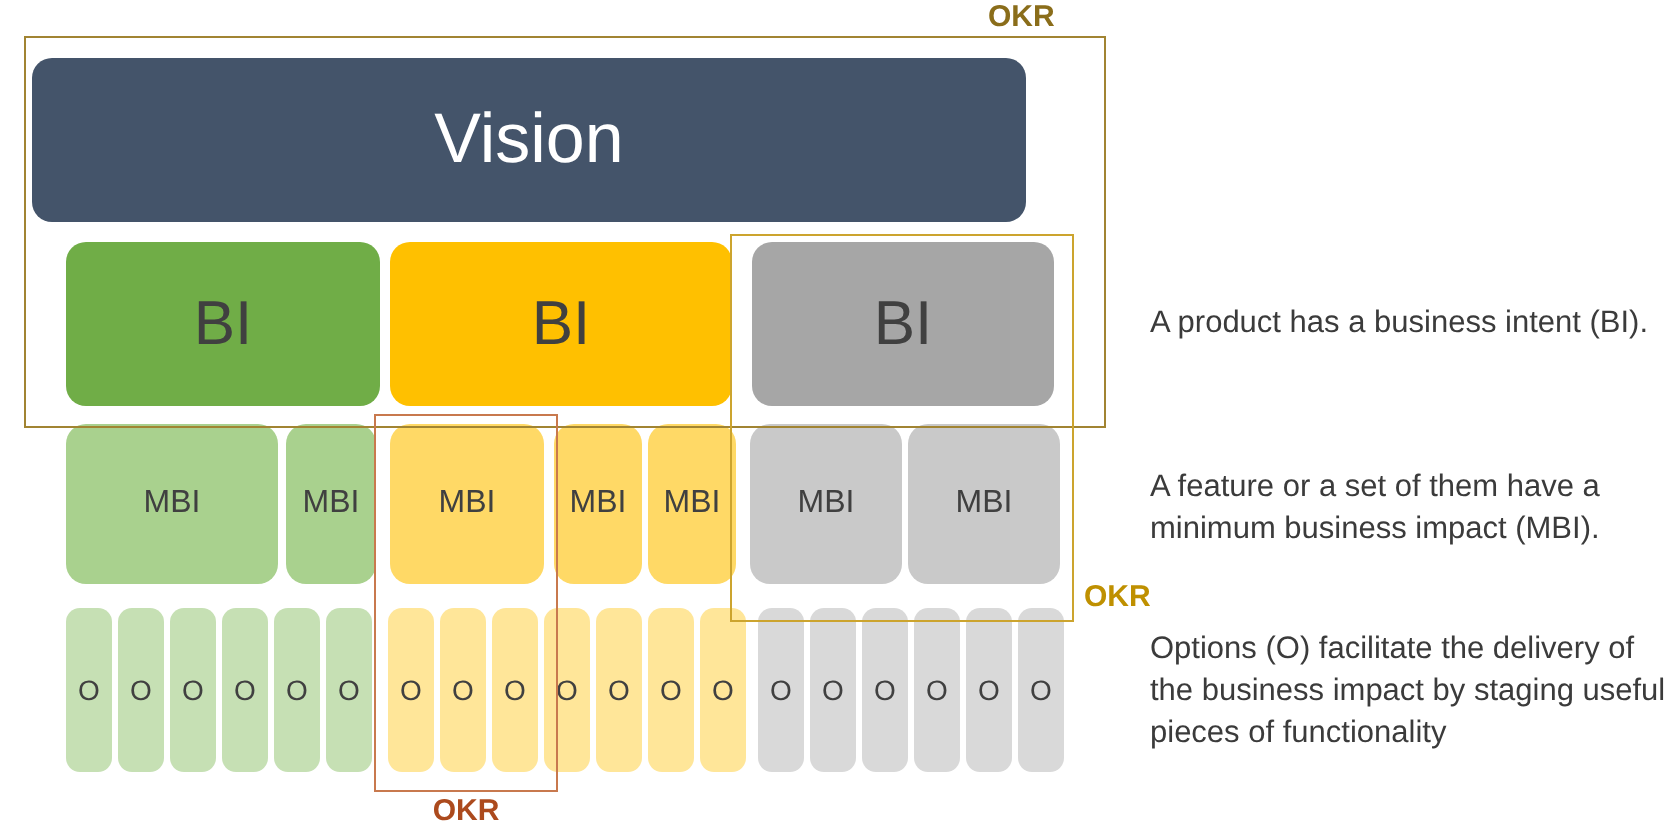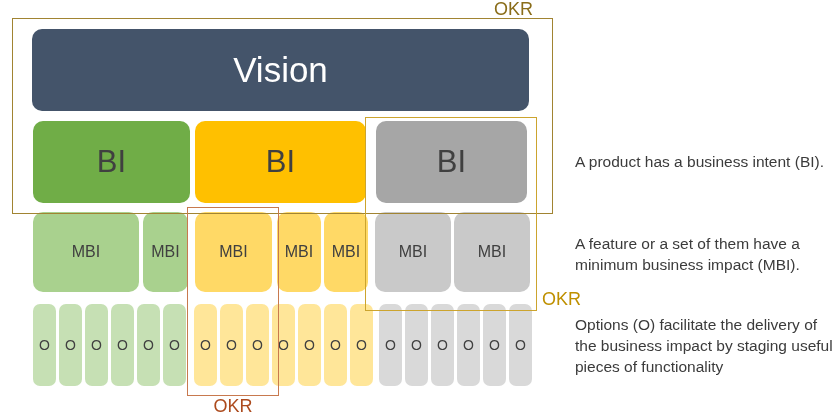--- a/index.html
+++ b/index.html
@@ -14,34 +14,34 @@
   }
   .vision-box{border-radius:10px;font-size:35px;font-weight:400;}
   .bi-box{border-radius:10px;font-size:31px;font-weight:400;}
   .mbi-box{border-radius:10px;font-size:16px;font-weight:400;}
   .o-box{border-radius:7px;font-size:14px;font-weight:400;}
   .okr-box{
     position:absolute;z-index:5;background:transparent;
     border-style:solid;border-width:1.5px;pointer-events:none;
   }
   .okr-label{
-    position:absolute;z-index:6;font-size:18px;font-weight:400;line-height:16px;
+    position:absolute;z-index:6;font-size:15px;font-weight:700;line-height:16px;
   }
   .annotation{
     position:absolute;left:575px;width:270px;color:#3B3B3B;
     font-size:15.5px;line-height:21px;z-index:2;
   }
 </style>
 </head>
 <body>
 
 <div class="canvas">
 
   <div id="shapes">
-      <div class="box vision-box" style="left: 32px; top: 29px; width: 497px; height: 82px; background: rgb(68, 84, 106); color: rgb(255, 255, 255);">Vision</div>
+      <div class="box vision-box" style="left: 16px; top: 29px; width: 497px; height: 82px; background: rgb(68, 84, 106); color: rgb(255, 255, 255);">Vision</div>
       <div class="box bi-box" style="left: 33px; top: 121px; width: 157px; height: 82px; background: rgb(112, 173, 71);">BI</div>
       <div class="box bi-box" style="left: 195px; top: 121px; width: 171px; height: 82px; background: rgb(255, 192, 0);">BI</div>
       <div class="box bi-box" style="left: 376px; top: 121px; width: 151px; height: 82px; background: rgb(166, 166, 166);">BI</div>
       <div class="box mbi-box" style="left: 33px; top: 212px; width: 106px; height: 80px; background: rgb(169, 209, 142);">MBI</div>
       <div class="box mbi-box" style="left: 143px; top: 212px; width: 45px; height: 80px; background: rgb(169, 209, 142);">MBI</div>
       <div class="box mbi-box" style="left: 195px; top: 212px; width: 77px; height: 80px; background: rgb(255, 217, 102);">MBI</div>
       <div class="box mbi-box" style="left: 277px; top: 212px; width: 44px; height: 80px; background: rgb(255, 217, 102);">MBI</div>
       <div class="box mbi-box" style="left: 324px; top: 212px; width: 44px; height: 80px; background: rgb(255, 217, 102);">MBI</div>
       <div class="box mbi-box" style="left: 375px; top: 212px; width: 76px; height: 80px; background: rgb(201, 201, 201);">MBI</div>
       <div class="box mbi-box" style="left: 454px; top: 212px; width: 76px; height: 80px; background: rgb(201, 201, 201);">MBI</div>

